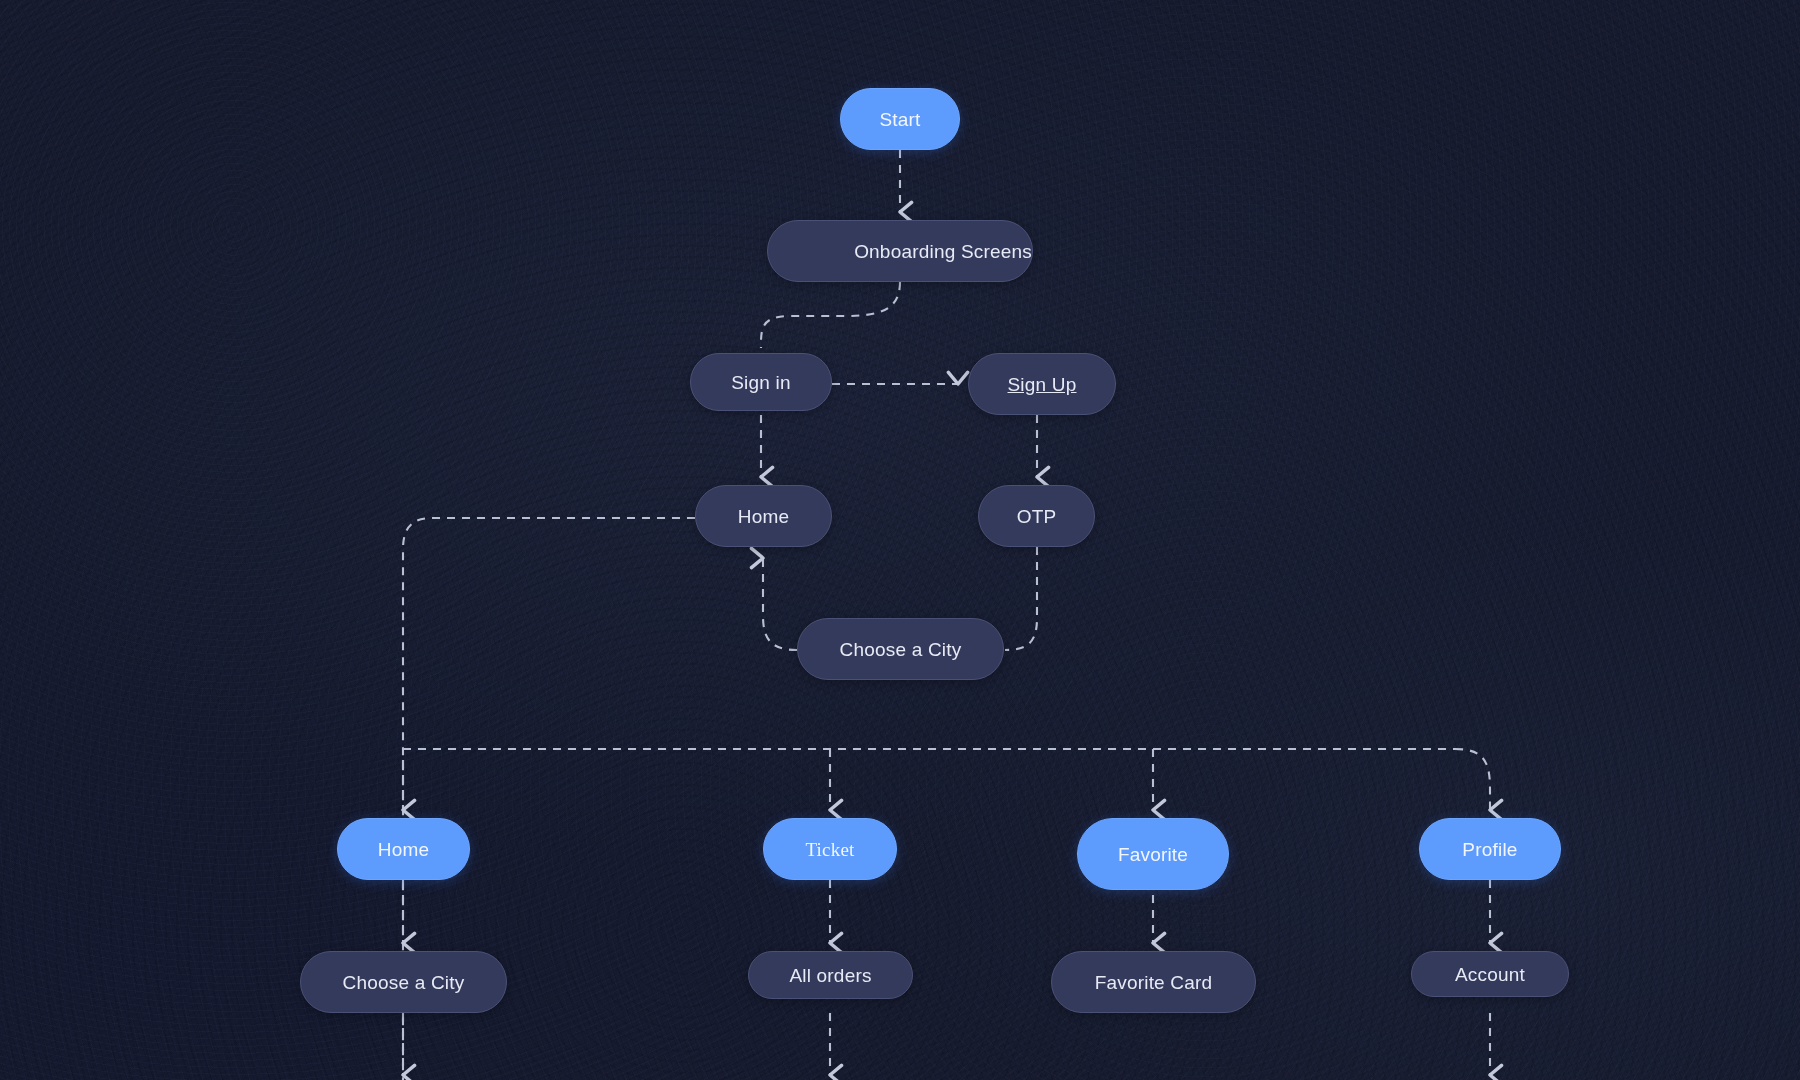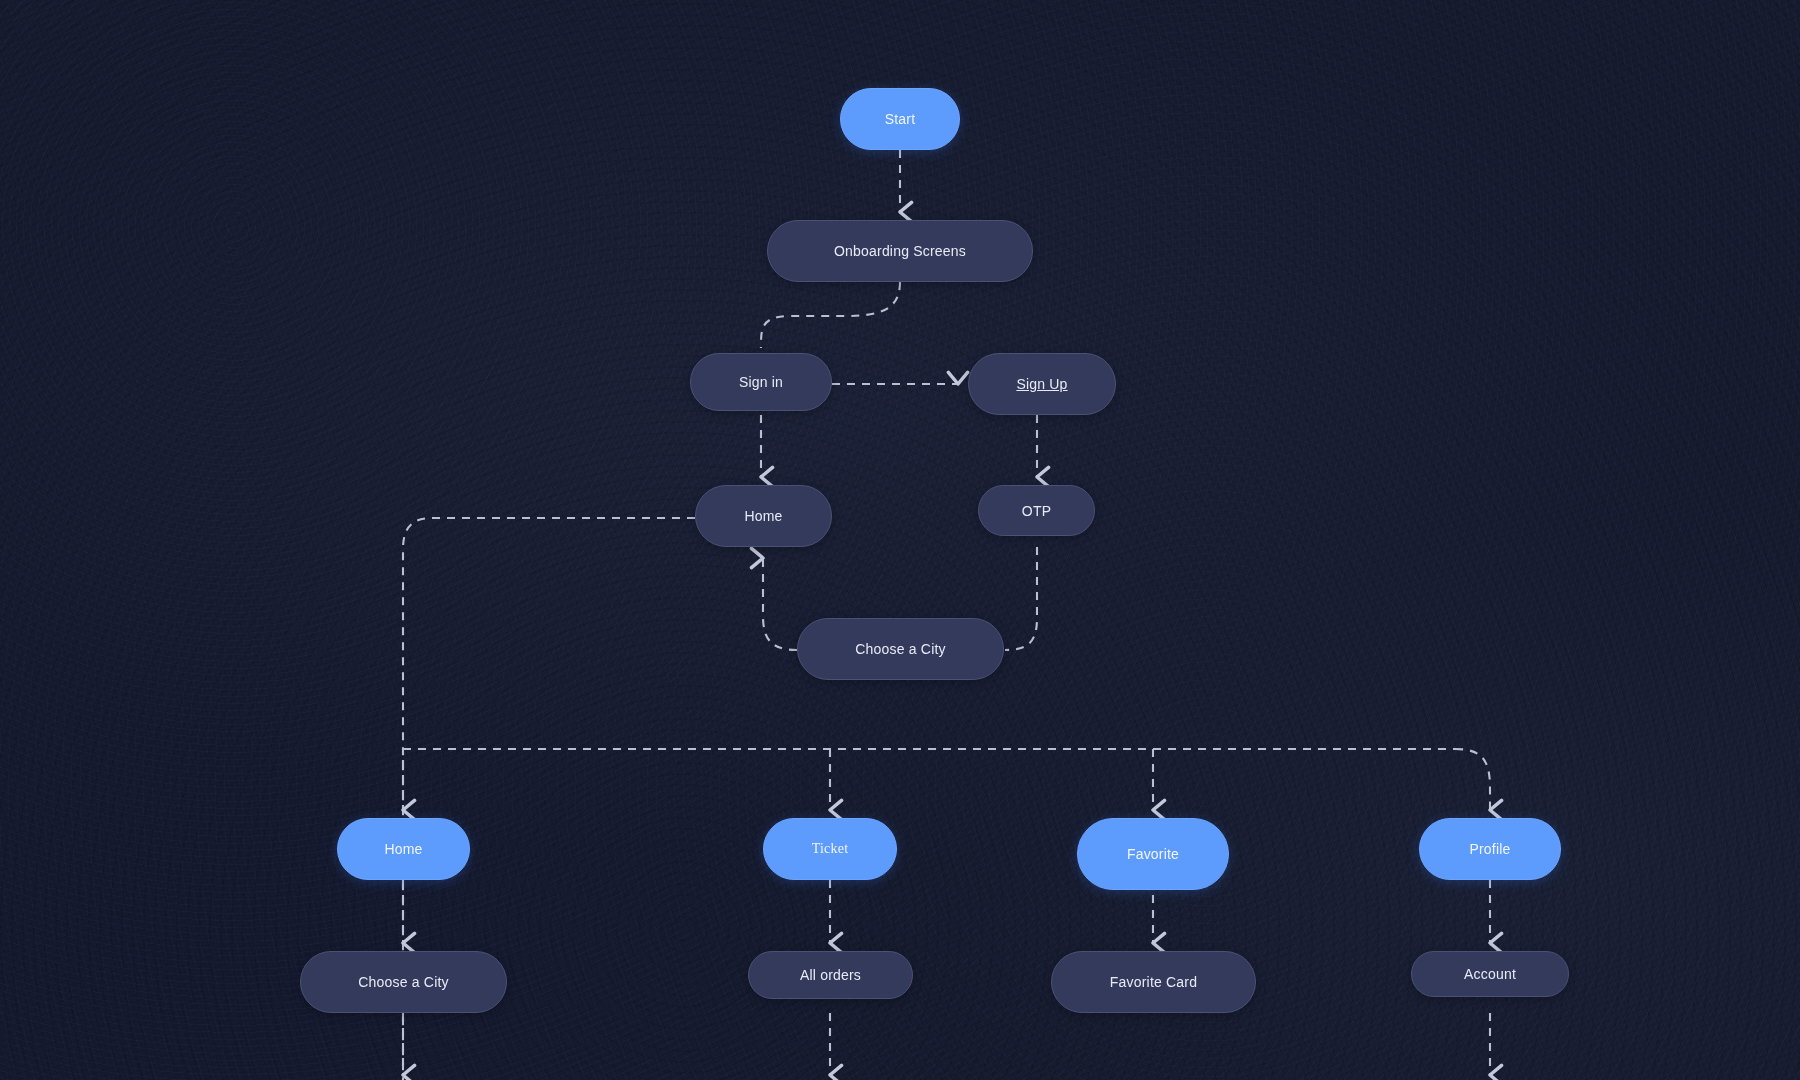--- a/index.html
+++ b/index.html
@@ -65,21 +65,21 @@
     color: #e8ebf5;
     box-shadow: 0 2px 10px rgba(0,0,0,.28);
   }
   .node-blue {
     background: #5d9bfc;
     border: 1px solid #6ca4fd;
     color: #f2f6ff;
     box-shadow: 0 2px 12px rgba(50,110,220,.30);
   }
   .node-label {
-    font-size: 14px;
+    font-size: 19px;
     font-weight: 400;
     line-height: 1;
   }
 </style>
 </head>
 <body>
 
 <div id="canvas">
   <div id="grain"></div>
   <div id="grain2"></div>
@@ -130,33 +130,33 @@
       <path d="M403,1013 L403,1075" marker-end="url(#arrowhead-r)"></path>
       <path d="M830,1013 L830,1075" marker-end="url(#arrowhead-r)"></path>
       <path d="M1490,1013 L1490,1075" marker-end="url(#arrowhead-r)"></path>
     </g>
   </svg>
 
   <div id="nodes">
       <div class="node node-blue" style="left: 840px; top: 88px; width: 120px; height: 62px;">
         <span class="node-label">Start</span>
       </div>
-      <div class="node node-dark" style="left: 767px; top: 220px; width: 266px; height: 62px;">
+      <div class="node node-dark" style="left: 767px; top: 220px; width: 266px; height: 62px; justify-content: flex-end;">
         <span class="node-label">Onboarding Screens</span>
       </div>
       <div class="node node-dark" style="left: 690px; top: 353px; width: 142px; height: 58px;">
         <span class="node-label">Sign in</span>
       </div>
       <div class="node node-dark" style="left: 968px; top: 353px; width: 148px; height: 62px; text-decoration: underline;">
         <span class="node-label">Sign Up</span>
       </div>
       <div class="node node-dark" style="left: 695px; top: 485px; width: 137px; height: 62px;">
         <span class="node-label">Home</span>
       </div>
-      <div class="node node-dark" style="left: 978px; top: 485px; width: 117px; height: 51px;">
+      <div class="node node-dark" style="left: 978px; top: 485px; width: 117px; height: 62px;">
         <span class="node-label">OTP</span>
       </div>
       <div class="node node-dark" style="left: 797px; top: 618px; width: 207px; height: 62px;">
         <span class="node-label">Choose a City</span>
       </div>
       <div class="node node-blue" style="left: 337px; top: 818px; width: 133px; height: 62px;">
         <span class="node-label">Home</span>
       </div>
       <div class="node node-blue" style="left: 763px; top: 818px; width: 134px; height: 62px; font-family: Liberation Serif, serif;">
         <span class="node-label">Ticket</span>

